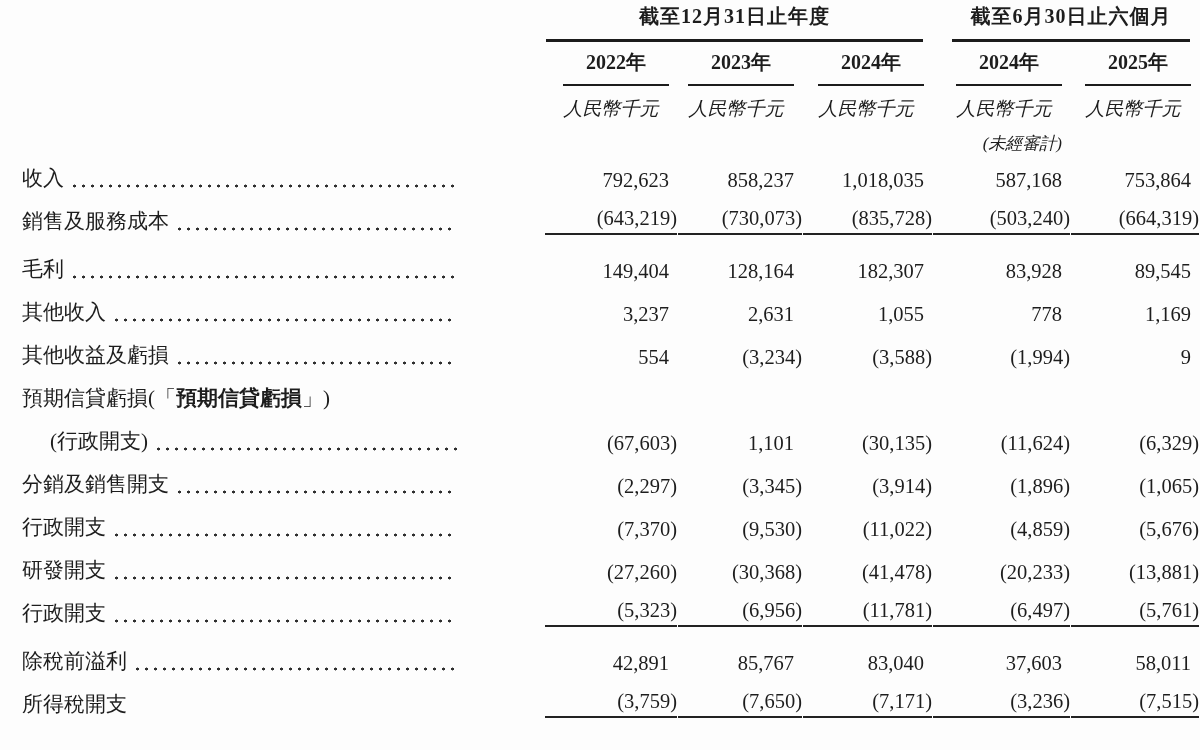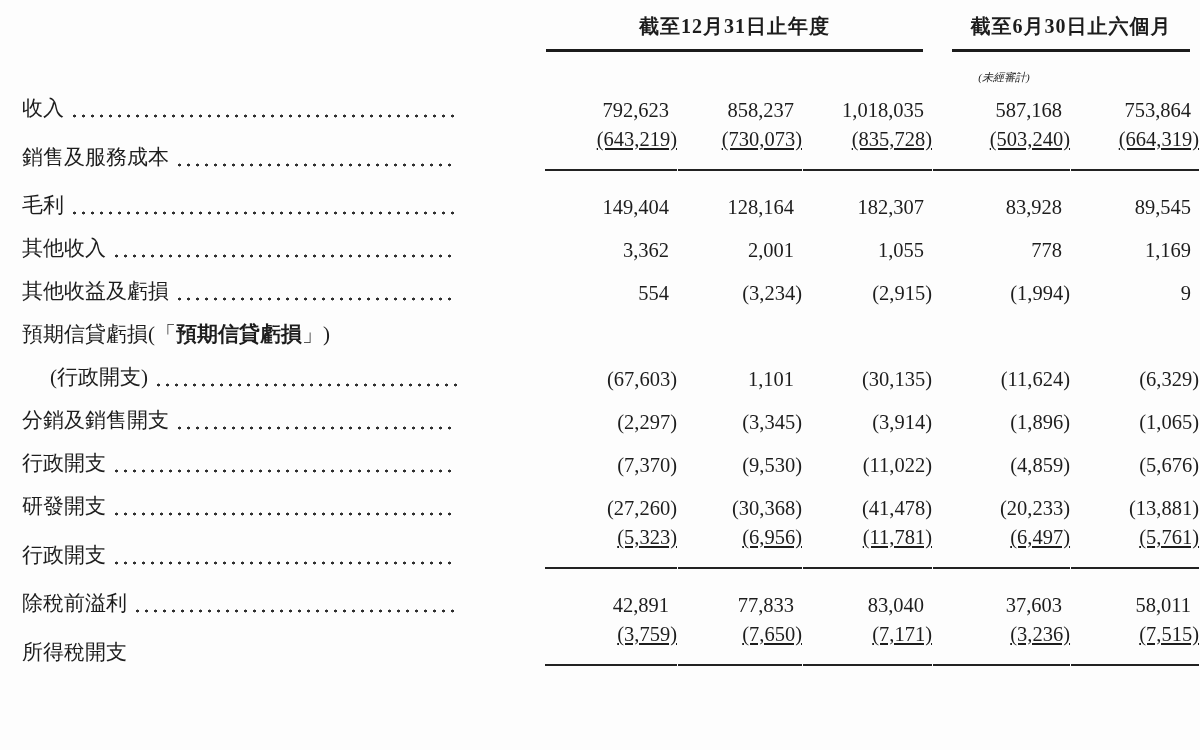--- a/index.html
+++ b/index.html
@@ -11,21 +11,21 @@
     font-family:"Liberation Serif","DejaVu Serif",serif;
     overflow:hidden;
   }
   table.fin{
     border-collapse:collapse;
     table-layout:fixed;
     width:1200px;
   }
   td{vertical-align:bottom;padding:0;}
   
-  thead tr.grp-row td{height:52px;}
+  thead tr.grp-row td{height:42px;}
   thead tr.year-row td{height:44px;}
   thead tr.unit-row td{height:36px;}
   thead tr.unaudited-row td{height:33px;}
   .grp{
     text-align:center;
     font-weight:bold;
     font-size:20px;
     border-bottom:3px solid #1c1c1c;
     padding-bottom:9px;
     letter-spacing:1px;
@@ -38,43 +38,42 @@
     display:inline-block;width:106px;text-align:center;
     font-weight:bold;font-size:20px;
     border-bottom:2px solid #1c1c1c;
     padding-bottom:8px;
   }
   .rmb{
     display:inline-block;width:116px;text-align:center;
     font-style:italic;font-size:19px;
   }
   .una{
-    display:inline-block;width:116px;text-align:center;
-    font-style:italic;font-size:11px;
+    display:inline-block;width:116px;text-align:right;
+    font-style:italic;font-size:17px;
   }
   
   tbody td{height:37px;font-size:20.5px;padding-bottom:6px;}
   tbody tr.gap td{height:42px;}
   td.label{padding-left:22px;font-size:21px;}
   td.label .lab{display:flex;align-items:flex-end;padding-right:88px;}
   td.label .lab .t{white-space:nowrap;}
   tr.ind td.label{padding-left:50px;}
   .b{font-weight:bold;}
   .dots{
     flex:1;align-self:flex-end;height:4px;
     margin:0 0 4px 6px;
     background-image:radial-gradient(circle,#2e2e2e 1.3px,transparent 1.7px);
     background-size:9px 4px;
     background-repeat:repeat-x;
     background-position:left bottom;
   }
   td.num .rule-wrap{
     border-bottom:2px solid #222;
-    padding-bottom:18px;
-    text-decoration:underline;
+    padding-bottom:3px;
   }
   td.num span{white-space:nowrap;}
 </style>
 </head>
 <body>
 
 <div class="page">
   <table class="fin">
     <colgroup>
       <col style="width:545px">
@@ -91,20 +90,36 @@
           <div class="grp g1">
             <span>截至12月31日止年度</span>
           </div>
         </td>
         <td colspan="2">
           <div class="grp g2">
             <span>截至6月30日止六個月</span>
           </div>
         </td>
       </tr>
+      <tr class="year-row">
+        <td></td>
+        <td class="num"><span class="yr">2022年</span></td>
+        <td class="num"><span class="yr">2023年</span></td>
+        <td class="num"><span class="yr">2024年</span></td>
+        <td class="num"><span class="yr">2024年</span></td>
+        <td class="num"><span class="yr">2025年</span></td>
+      </tr>
+      <tr class="unit-row">
+        <td></td>
+        <td class="num"><span class="rmb">人民幣千元</span></td>
+        <td class="num"><span class="rmb">人民幣千元</span></td>
+        <td class="num"><span class="rmb">人民幣千元</span></td>
+        <td class="num"><span class="rmb">人民幣千元</span></td>
+        <td class="num"><span class="rmb">人民幣千元</span></td>
+      </tr>
       <tr class="unaudited-row">
         <td></td>
         <td></td>
         <td></td>
         <td></td>
         <td class="num"><span class="una">(未經審計)</span></td>
         <td></td>
       </tr>
     </thead>
     <tbody>
@@ -178,24 +193,24 @@
           </td>
         </tr>
         <tr class="">
           <td class="label">
             <div class="lab">
               <span class="t">其他收入</span>
               <span class="dots"></span>
             </div>
           </td>
           <td class="num">
-            <div><span>3,362</span></div>
-          </td>
-          <td class="num">
-            <div><span>2,001</span></div>
+            <div><span>3,237</span></div>
+          </td>
+          <td class="num">
+            <div><span>2,631</span></div>
           </td>
           <td class="num">
             <div><span>1,055</span></div>
           </td>
           <td class="num">
             <div><span>778</span></div>
           </td>
           <td class="num">
             <div><span>1,169</span></div>
           </td>
@@ -207,21 +222,21 @@
               <span class="dots"></span>
             </div>
           </td>
           <td class="num">
             <div><span>554</span></div>
           </td>
           <td class="num neg">
             <div><span>(3,234)</span></div>
           </td>
           <td class="num neg">
-            <div><span>(2,915)</span></div>
+            <div><span>(3,588)</span></div>
           </td>
           <td class="num neg">
             <div><span>(1,994)</span></div>
           </td>
           <td class="num">
             <div><span>9</span></div>
           </td>
         </tr>
         <tr class="">
           <td class="label">
@@ -364,21 +379,21 @@
           <td class="label">
             <div class="lab">
               <span class="t">除稅前溢利</span>
               <span class="dots"></span>
             </div>
           </td>
           <td class="num">
             <div><span>42,891</span></div>
           </td>
           <td class="num">
-            <div><span>77,833</span></div>
+            <div><span>85,767</span></div>
           </td>
           <td class="num">
             <div><span>83,040</span></div>
           </td>
           <td class="num">
             <div><span>37,603</span></div>
           </td>
           <td class="num">
             <div><span>58,011</span></div>
           </td>

